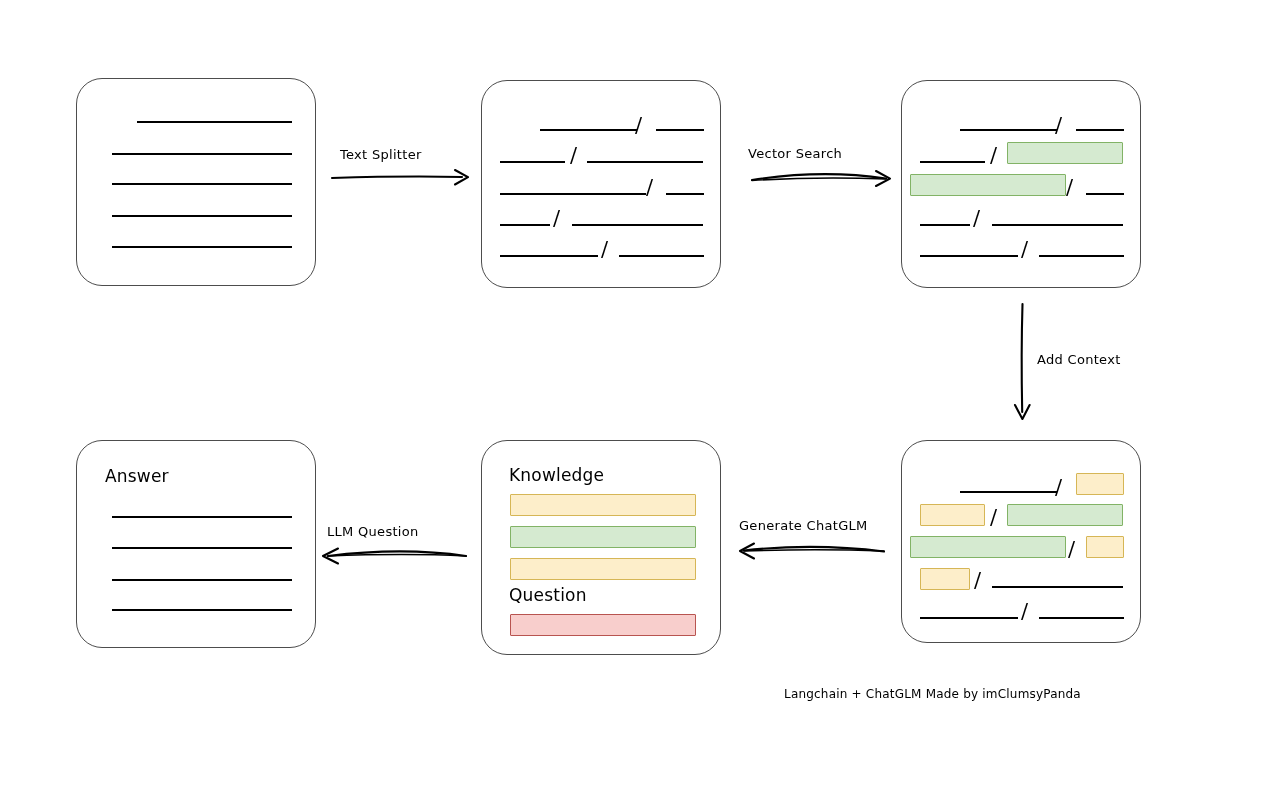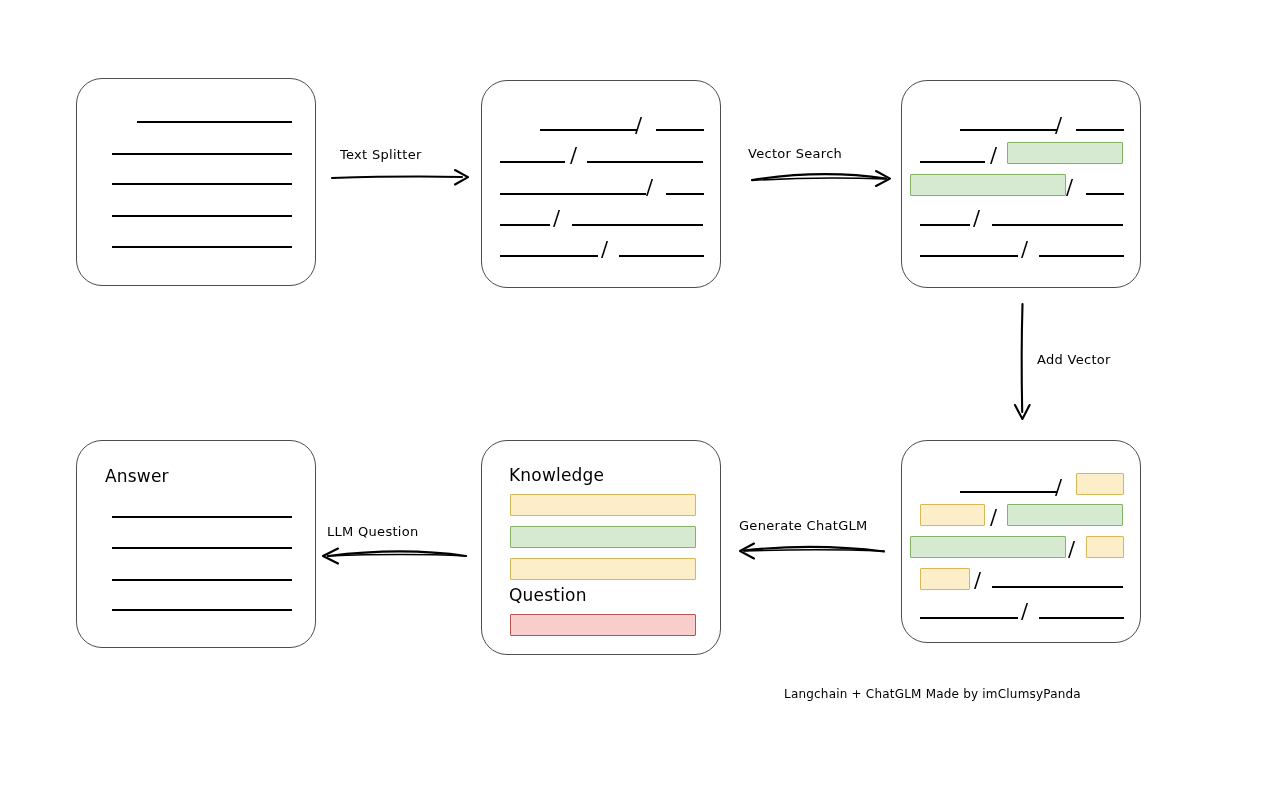--- a/index.html
+++ b/index.html
@@ -134,21 +134,21 @@
       <path d="M466,556 C425,550 380,549.5 328,556" fill="none" stroke="#000000" stroke-width="2.1" stroke-linecap="round"></path>
       <path d="M466,556 C425,554 380,554 328,556" fill="none" stroke="#000000" stroke-width="1.5" stroke-linecap="round"></path>
       <path d="M338,548.5 L323,556 L338,563.5" fill="none" stroke="#000000" stroke-width="2.1" stroke-linejoin="round" stroke-linecap="round"></path>
     </g>
   </svg>
 
   <div class="edge-label" style="left:340px; top:147px;">Text Splitter</div>
 
   <div class="edge-label" style="left:748px; top:146px;text-align:right;">Vector Search</div>
 
-  <div class="edge-label" style="left:1037px; top:352px;">Add Vector</div>
+  <div class="edge-label" style="left:1037px; top:352px;">Add Context</div>
 
   <div class="edge-label" style="left:739px; top:518px;">Generate ChatGLM</div>
 
   <div class="edge-label" style="left:327px; top:524px;">LLM Question</div>
 
   <div class="node-box" style="left:76px; top:78px; width:240px; height:208px;">
     <div class="text-line" style="left:60px;  top:42px;  width:155px;"></div>
     <div class="text-line" style="left:35px;  top:74px;  width:180px;"></div>
     <div class="text-line" style="left:35px;  top:104px; width:180px;"></div>
     <div class="text-line" style="left:35px;  top:136px; width:180px;"></div>

